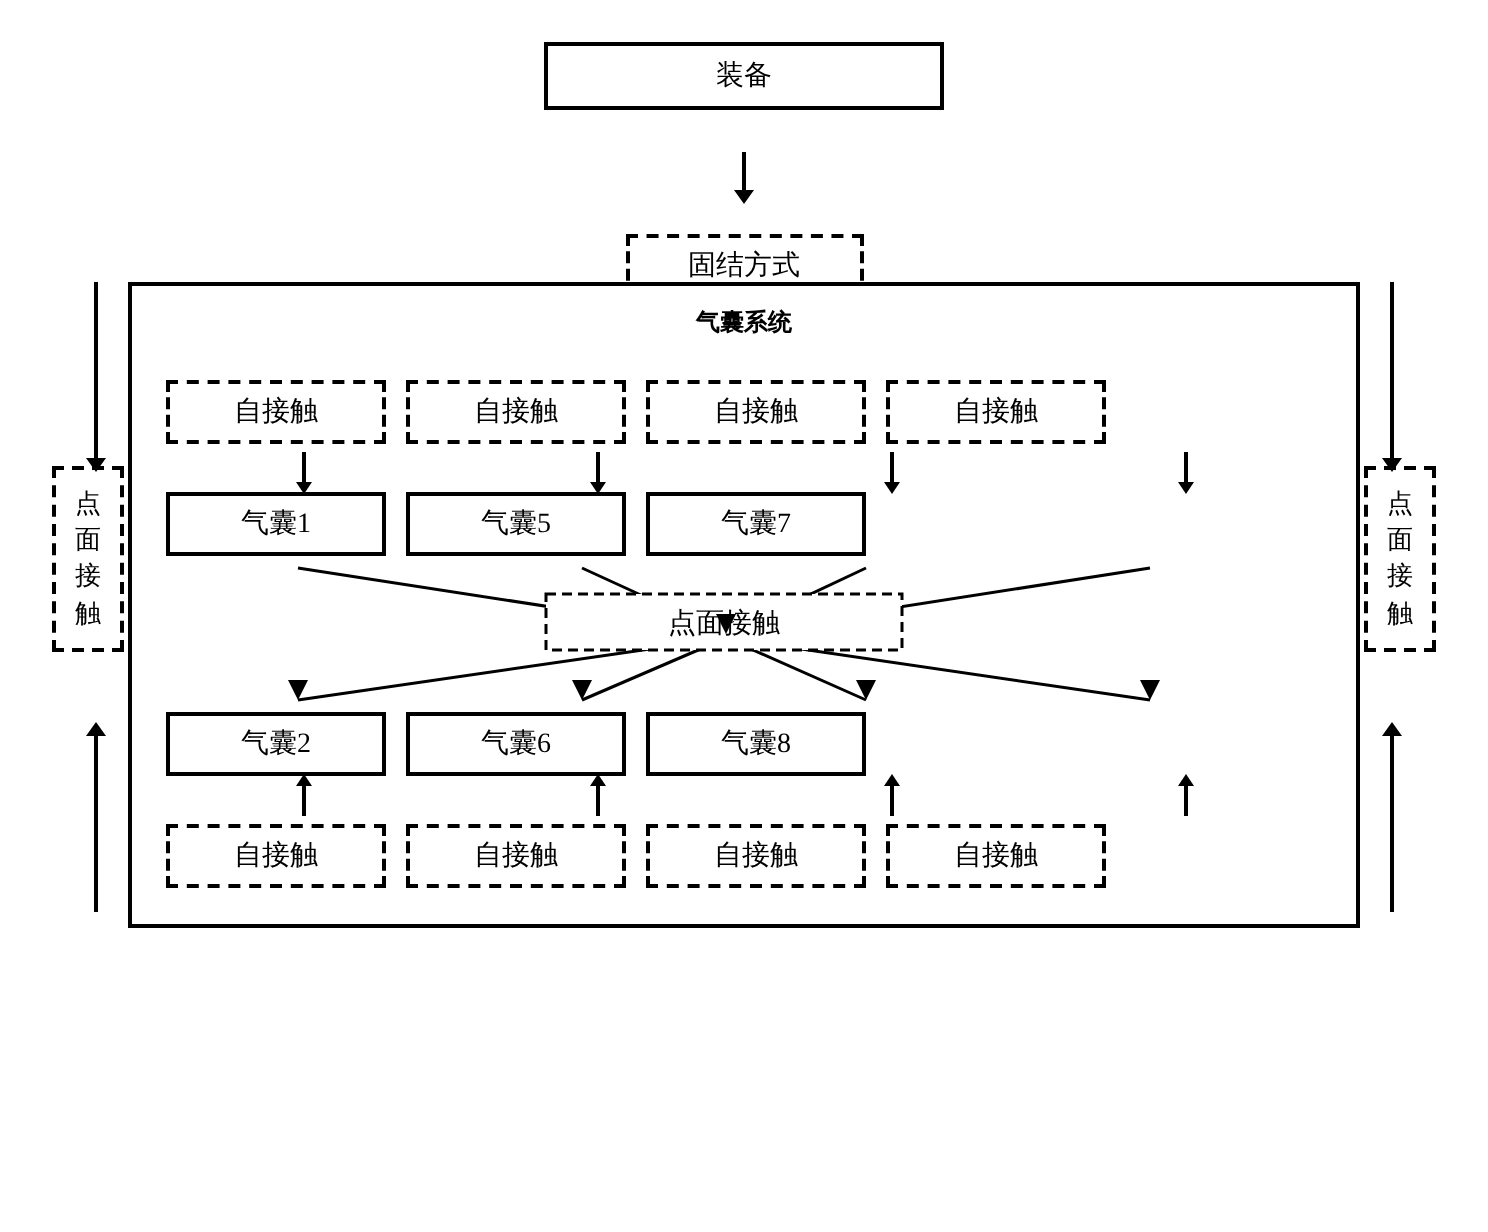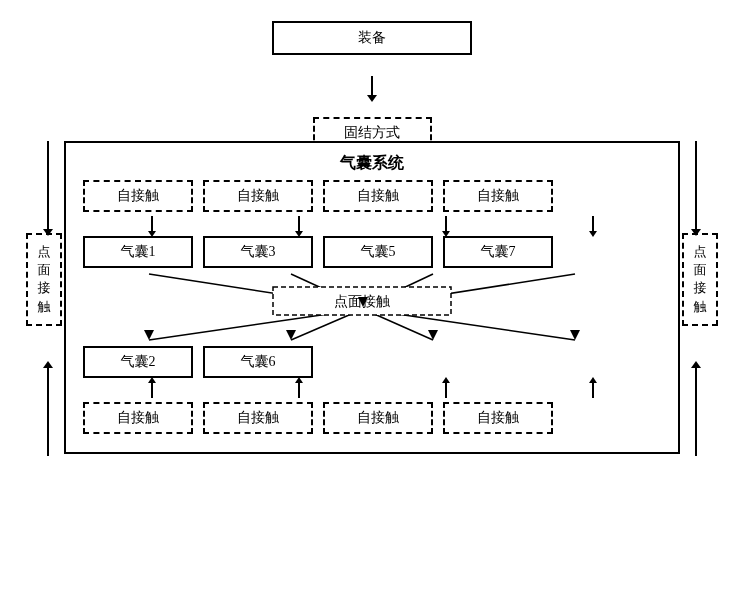--- a/index.html
+++ b/index.html
@@ -190,21 +190,21 @@
     <div style="width:2px; height:88px; background:#000;"></div>
     <div style="border-left:5px solid transparent; border-right:5px solid transparent; border-top:7px solid #000;"></div>
   </div>
   <div style="position:absolute; right:21px; top:348px; display:flex; flex-direction:column; align-items:center;">
     <div style="border-left:5px solid transparent; border-right:5px solid transparent; border-bottom:7px solid #000;"></div>
     <div style="width:2px; height:88px; background:#000;"></div>
   </div>
 
   <div style="position:absolute; top:128px; left:42px; right:42px; border:2px solid #000; padding:10px 12px 14px; background:#fff;">
 
-    <div style="text-align:center; font-weight:bold; font-size:16px; margin-bottom:6px;">气囊系统</div>
+    <div style="text-align:center; font-weight:bold; font-size:12px; margin-bottom:20px;">气囊系统</div>
 
     <div class="row">
       <div class="cell">
         <div class="dashed-box">
           <span>自接触</span>
         </div>
       </div>
       <div class="cell">
         <div class="dashed-box">
           <span>自接触</span>
@@ -234,25 +234,20 @@
       </div>
       <div class="cell" style="display:flex; justify-content:center;">
         <div class="small-arrow-down" style="height:16px;"></div>
       </div>
     </div>
 
     <div class="row">
       <div class="cell">
         <div class="solid-box">
           <span>气囊1</span>
-        </div>
-      </div>
-      <div class="cell">
-        <div class="solid-box">
-          <span>气囊3</span>
         </div>
       </div>
       <div class="cell">
         <div class="solid-box">
           <span>气囊5</span>
         </div>
       </div>
       <div class="cell">
         <div class="solid-box">
           <span>气囊7</span>
@@ -287,20 +282,25 @@
       <div class="cell">
         <div class="solid-box">
           <span>气囊2</span>
         </div>
       </div>
       <div class="cell">
         <div class="solid-box">
           <span>气囊6</span>
         </div>
       </div>
+      <div class="cell">
+        <div class="solid-box">
+          <span>气囊8</span>
+        </div>
+      </div>
     </div>
 
     <div class="arrow-container" style="margin:2px 0;">
       <div class="cell" style="display:flex; justify-content:center;">
         <div class="small-arrow-up" style="height:16px;"></div>
       </div>
       <div class="cell" style="display:flex; justify-content:center;">
         <div class="small-arrow-up" style="height:16px;"></div>
       </div>
       <div class="cell" style="display:flex; justify-content:center;">

